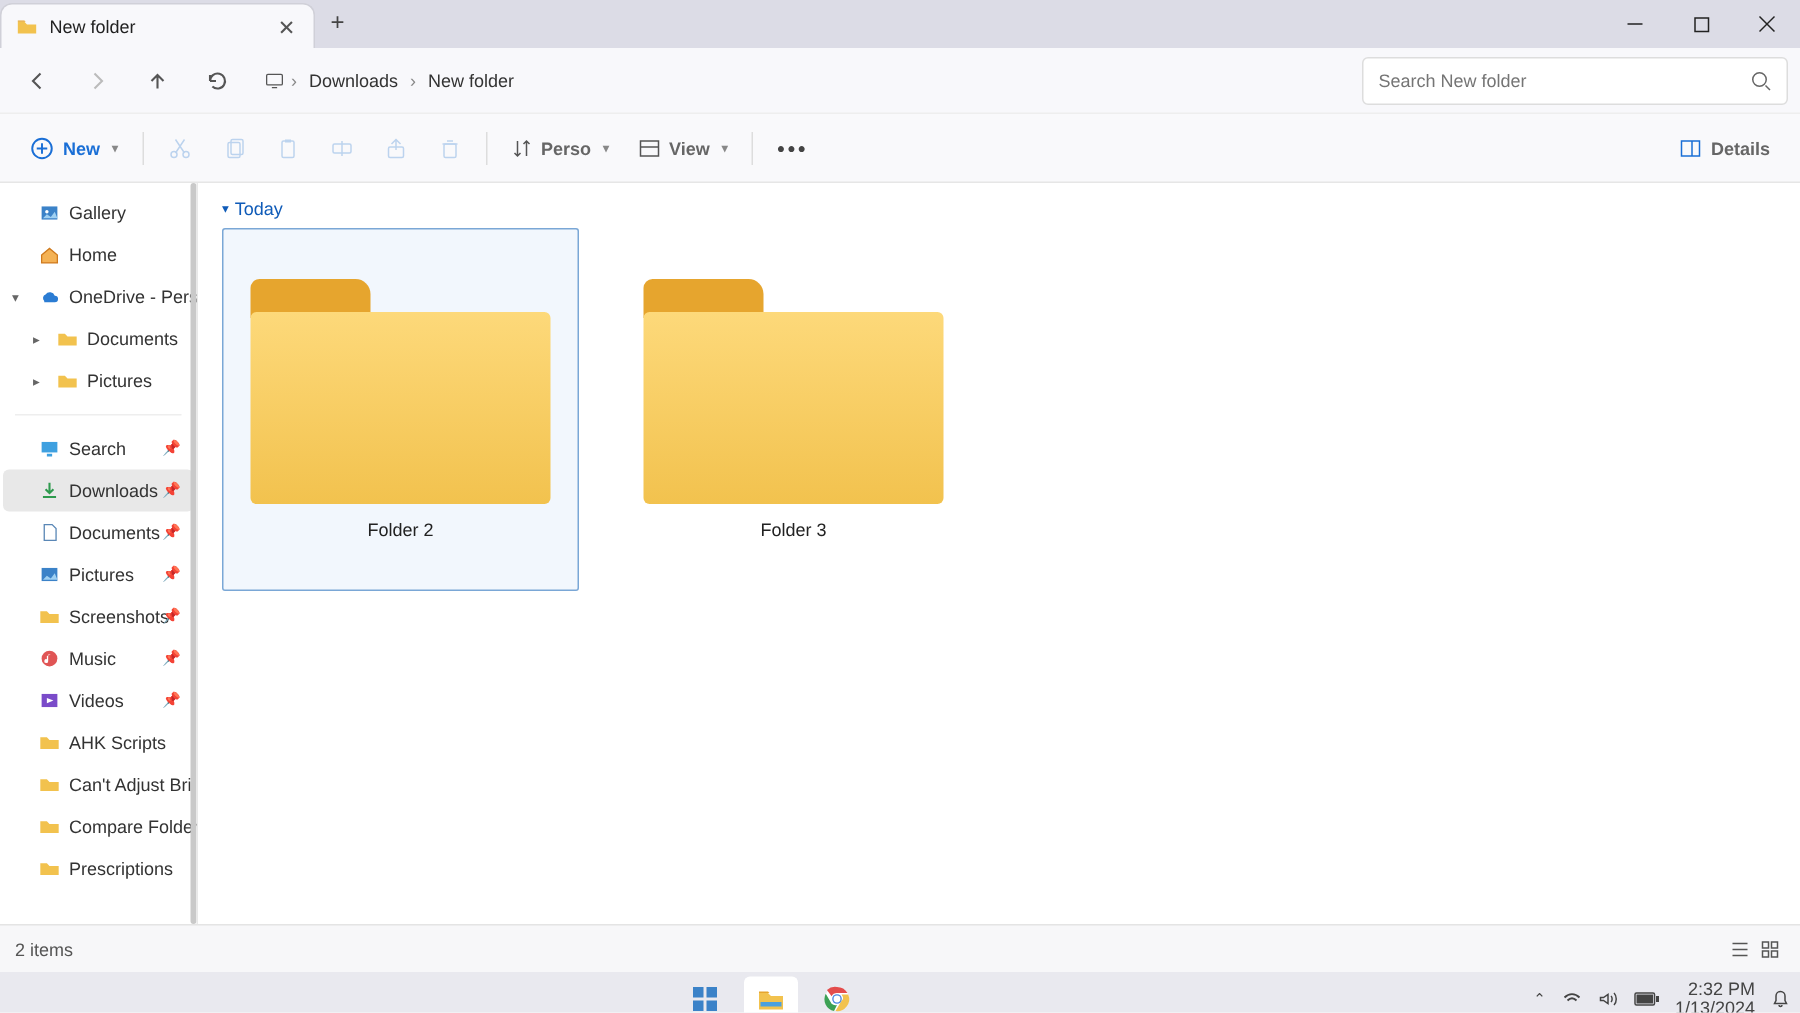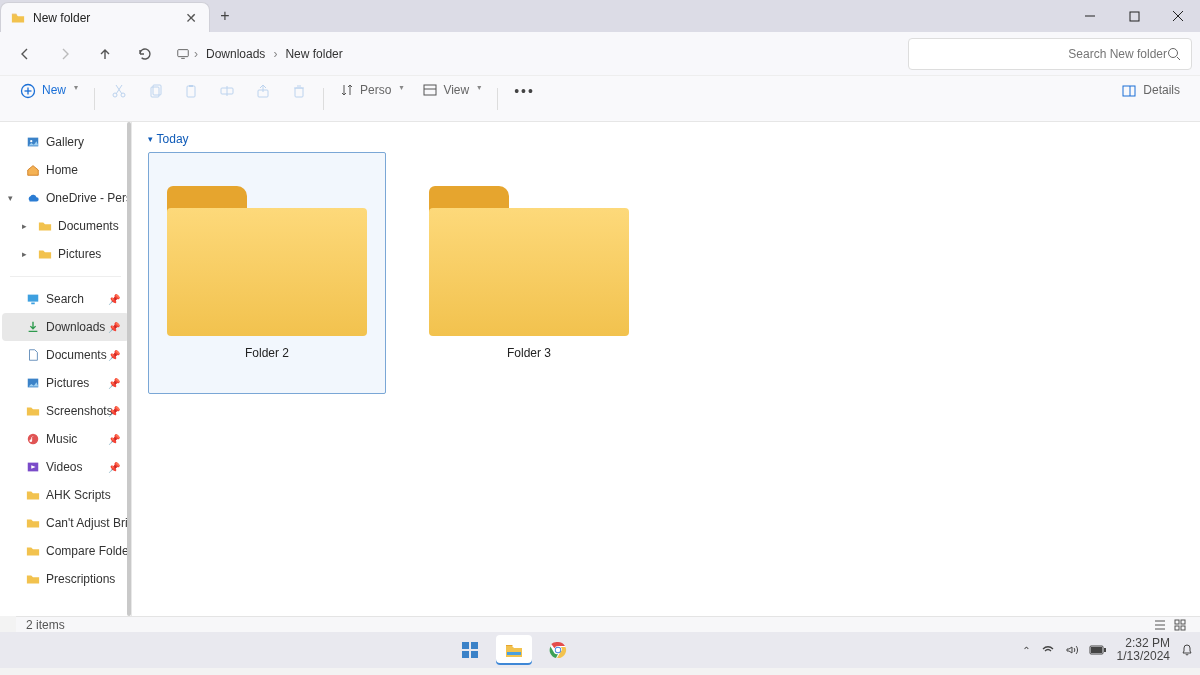--- a/index.html
+++ b/index.html
@@ -15,26 +15,26 @@
 .winbtn { width: 44px; display: flex; align-items: center; justify-content: center; color: #222; cursor: pointer; }
 
 
 .navbar { height: 44px; background: #f8f8fb; display: flex; align-items: center; padding: 0 8px; gap: 6px; border-bottom: 1px solid #eee; }
 .navbtn { width: 34px; height: 34px; display: flex; align-items: center; justify-content: center; color: #666; cursor: pointer; border-radius: 4px; }
 .navbtn.disabled { color: #bbb; cursor: default; }
 .breadcrumbs { flex: 1; height: 32px; display: flex; align-items: center; gap: 4px; padding: 0 8px; border-radius: 4px; }
 .bc-seg { color: #333; padding: 2px 4px; cursor: pointer; }
 .bc-chev { color: #888; }
 .search-wrap { width: 284px; height: 32px; background: #fff; border: 1px solid #ddd; border-radius: 4px; display: flex; align-items: center; padding: 0 10px; }
-.search-wrap input { flex: 1; border: none; outline: none; font-size: 12px; color: #666; background: transparent; text-align: right; }
+.search-wrap input { flex: 1; border: none; outline: none; font-size: 12px; color: #666; background: transparent; }
 .search-icon { color: #666; }
 
 
 .toolbar { height: 46px; background: #f9f9fb; border-bottom: 1px solid #e6e6e6; display: flex; align-items: center; padding: 0 12px; gap: 4px; }
-.tbtn { height: 32px; display: flex; align-items: flex-start; gap: 6px; padding: 0 8px; color: #666; cursor: pointer; border-radius: 4px; }
+.tbtn { height: 32px; display: flex; align-items: center; gap: 6px; padding: 0 8px; color: #666; cursor: pointer; border-radius: 4px; font-weight: bold; }
 .tbtn.disabled { color: #bbb; cursor: default; }
 .tbtn.blue { color: #1a6fd6; }
 .tdiv { width: 1px; height: 22px; background: #ddd; margin: 0 4px; }
 .tspace { flex: 1; }
 .chev-sm { font-size: 8px; color: #888; margin-left: 2px; }
 
 
 .bodyrow { display: flex; height: 494px; background: #fff; }
 .sidebar { width: 132px; border-right: 1px solid #e8e8e8; padding: 6px 2px; overflow: hidden; position: relative; }
 .sb-scroll { position: absolute; right: 0; top: 0; bottom: 0; width: 4px; background: #c9c9c9; border-radius: 2px; }
@@ -53,21 +53,21 @@
 .item { width: 238px; height: 242px; display: flex; flex-direction: column; align-items: center; justify-content: center; gap: 10px; cursor: pointer; border: 1px solid transparent; border-radius: 2px; text-align: center; }
 .item.selected { border-color: #7aa7d6; background: #f2f7fd; }
 .item .lbl { color: #222; }
 
 
 .folder-big { width: 200px; height: 150px; position: relative; }
 .folder-tab { position: absolute; left: 0; top: 0; width: 80px; height: 26px; background: #e6a52e; border-radius: 6px 10px 0 0; }
 .folder-body { position: absolute; left: 0; top: 22px; right: 0; bottom: 0; background: linear-gradient(#fdd97a,#f2c24e); border-radius: 4px; }
 
 
-.status { height: 16px; background: #f7f7f9; border-top: 1px solid #e4e4e4; display: flex; align-items: center; padding: 0 10px; color: #555; margin-left: 16px; }
+.status { height: 32px; background: #f7f7f9; border-top: 1px solid #e4e4e4; display: flex; align-items: center; padding: 0 10px; color: #555; }
 .status .sp { flex: 1; }
 .viewicon { width: 20px; height: 20px; display: flex; align-items: center; justify-content: center; color: #666; cursor: pointer; }
 
 
 .taskbar { height: 36px; background: #e9e9ef; display: flex; align-items: center; padding: 0 6px; }
 .tb-center { flex: 1; display: flex; align-items: center; justify-content: center; gap: 8px; }
 .tb-app { width: 36px; height: 30px; display: flex; align-items: center; justify-content: center; cursor: pointer; border-radius: 4px; }
 .tb-app.active { background: #fff; box-shadow: inset 0 -2px #3e87d6; }
 .systray { display: flex; align-items: center; gap: 10px; color: #444; }
 .clock { text-align: right; line-height: 1.1; font-size: 11px; }

